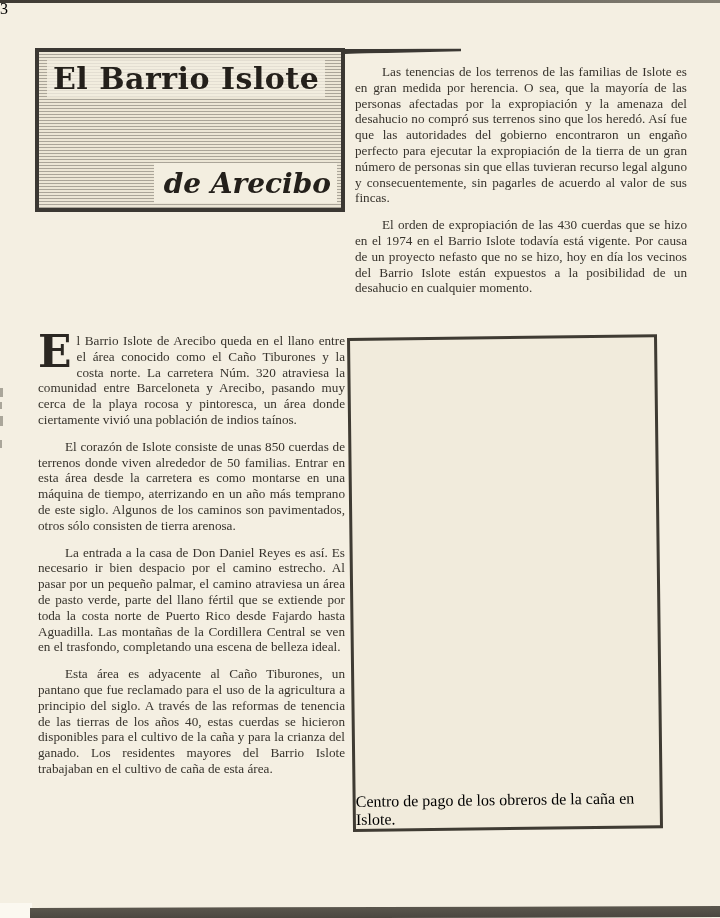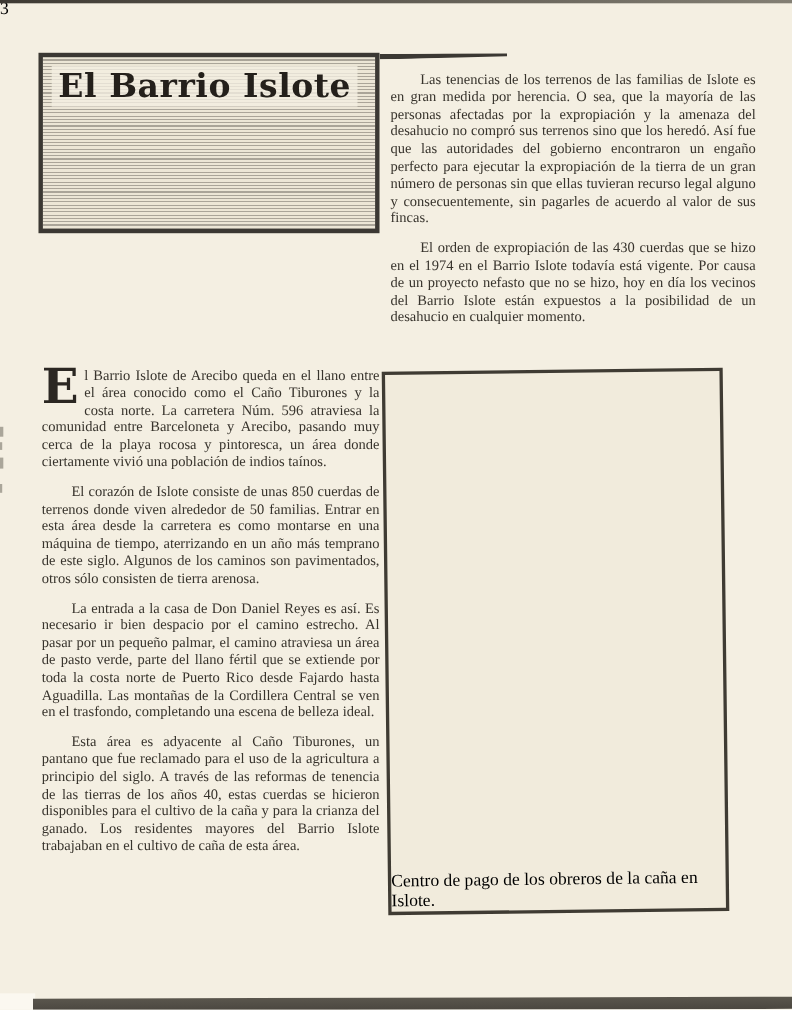--- a/index.html
+++ b/index.html
@@ -158,30 +158,33 @@
 <div class="canvas">
 
   <div class="scan-top"></div>
   <div class="edge-mark em1"></div>
   <div class="edge-mark em2"></div>
   <div class="edge-mark em3"></div>
   <div class="edge-mark em4"></div>
 
   <div class="masthead">
     <div class="mast-line1">El Barrio Islote</div>
+    <div class="mast-line2-strip">
+      <span class="mast-line2">de Arecibo</span>
+    </div>
   </div>
   <div class="masthead-rule-ext"></div>
 
   <div class="col-right">
     <p class="para">Las tenencias de los terrenos de las familias de Islote es en gran medida por herencia. O sea, que la mayoría de las personas afectadas por la expropiación y la amenaza del desahucio no compró sus terrenos sino que los heredó. Así fue que las autoridades del gobierno encontraron un engaño perfecto para ejecutar la expropiación de la tierra de un gran número de personas sin que ellas tuvieran recurso legal alguno y consecuentemente, sin pagarles de acuerdo al valor de sus fincas.</p>
     <p class="para">El orden de expropiación de las 430 cuerdas que se hizo en el 1974 en el Barrio Islote todavía está vigente. Por causa de un proyecto nefasto que no se hizo, hoy en día los vecinos del Barrio Islote están expuestos a la posibilidad de un desahucio en cualquier momento.</p>
   </div>
 
   <div class="col-left">
-    <p class="para p-drop"><span class="dropcap">E</span><span>l Barrio Islote de Arecibo queda en el llano entre el área conocido como el Caño Tiburones y la costa norte. La carretera Núm. 596 atraviesa la comunidad entre Barceloneta y Arecibo, pasando muy cerca de la playa rocosa y pintoresca, un área donde ciertamente vivió una población de indios taínos.</span></p>
+    <p class="para p-drop"><span class="dropcap">E</span><span>l Barrio Islote de Arecibo queda en el llano entre el área conocido como el Caño Tiburones y la costa norte. La carretera Núm. 320 atraviesa la comunidad entre Barceloneta y Arecibo, pasando muy cerca de la playa rocosa y pintoresca, un área donde ciertamente vivió una población de indios taínos.</span></p>
     <p class="para">El corazón de Islote consiste de unas 850 cuerdas de terrenos donde viven alrededor de 50 familias. Entrar en esta área desde la carretera es como montarse en una máquina de tiempo, aterrizando en un año más temprano de este siglo. Algunos de los caminos son pavimentados, otros sólo consisten de tierra arenosa.</p>
     <p class="para">La entrada a la casa de Don Daniel Reyes es así. Es necesario ir bien despacio por el camino estrecho. Al pasar por un pequeño palmar, el camino atraviesa un área de pasto verde, parte del llano fértil que se extiende por toda la costa norte de Puerto Rico desde Fajardo hasta Aguadilla. Las montañas de la Cordillera Central se ven en el trasfondo, completando una escena de belleza ideal.</p>
     <p class="para">Esta área es adyacente al Caño Tiburones, un pantano que fue reclamado para el uso de la agricultura a principio del siglo. A través de las reformas de tenencia de las tierras de los años 40, estas cuerdas se hicieron disponibles para el cultivo de la caña y para la crianza del ganado. Los residentes mayores del Barrio Islote trabajaban en el cultivo de caña de esta área.</p>
   </div>
 
   <div class="figure">
     <div class="photo">
       <div class="ph roofline"></div>
       <div class="ph slab-light"></div>
       <div class="ph slab-shadow"></div>

